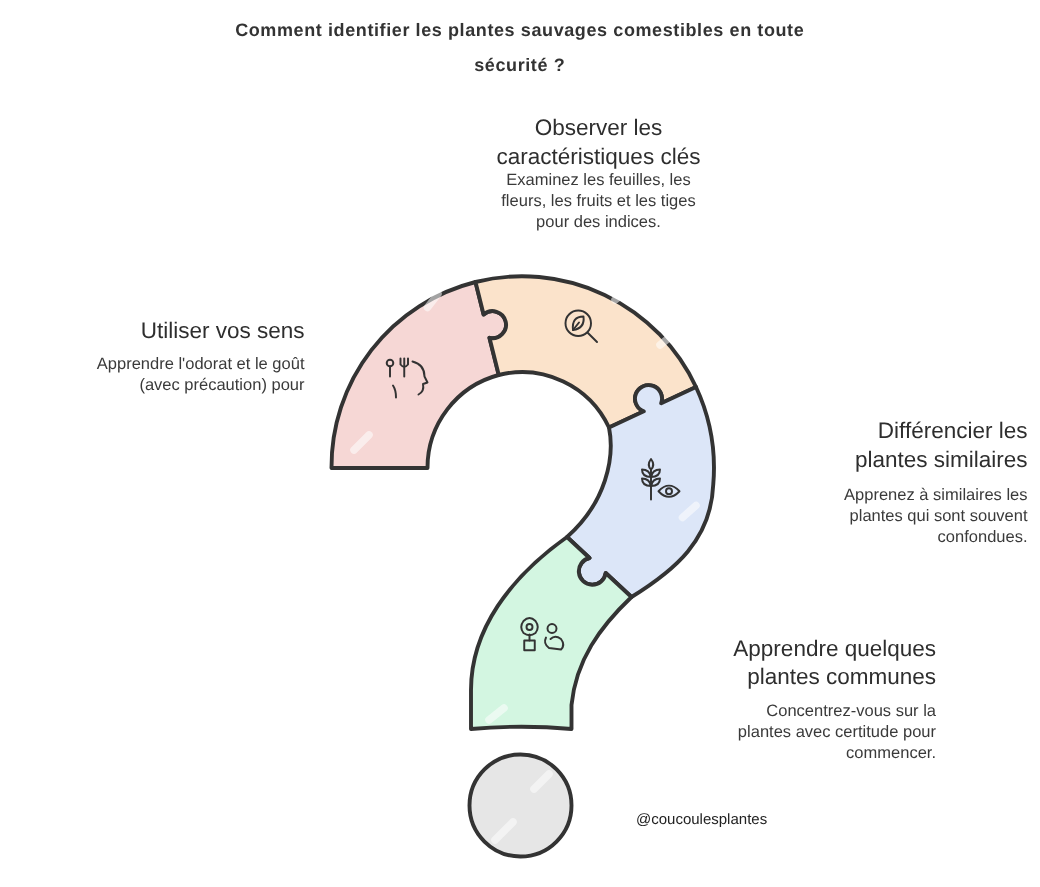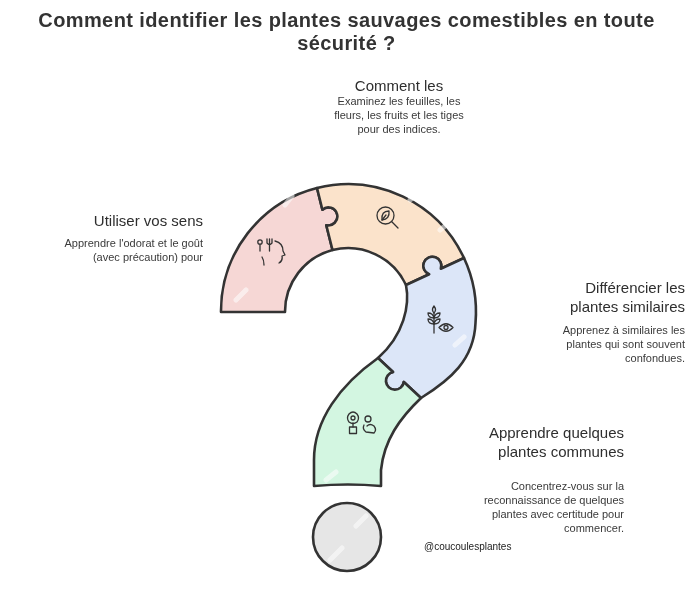--- a/index.html
+++ b/index.html
@@ -3,39 +3,39 @@
   <meta charset="utf-8">
   <style>
     html, body { margin: 0; padding: 0; }
     body {
       width: 693px; height: 591px; position: relative; overflow: hidden;
       background: #ffffff; color: #333333;
       font-family: "Liberation Sans", sans-serif;
     }
     .title {
       position: absolute; left: 0; top: 9px; width: 693px;
-      text-align: center; font-weight: bold; font-size: 20px; line-height: 23px;
+      text-align: center; font-weight: bold; font-size: 12px; line-height: 23px;
       letter-spacing: 0.4px; color: #333333;
     }
     .title span { display: block; }
     .block { position: absolute; }
     .block .h { font-size: 15px; line-height: 19px; color: #2e2e2e; }
     .block .d { font-size: 11px; line-height: 13.8px; color: #3a3a3a; }
     .block span { display: block; white-space: nowrap; }
     .center { text-align: center; }
     .right { text-align: right; }
     .left { text-align: right; }
     #b-observe { left: 299px; top: 76px; width: 200px; }
     #b-observe .d { }
     #b-senses { left: 23px; top: 211px; width: 180px; }
     #b-senses .d { margin-top: 7px; }
     #b-diff { left: 500px; top: 278px; width: 185px; }
     #b-diff .d { margin-top: 8px; }
     #b-learn { left: 424px; top: 423px; width: 200px; }
-    #b-learn .d { margin-top: 18px; line-height: 14px; }
+    #b-learn .d { margin-top: 6px; line-height: 14px; }
     .handle { position: absolute; left: 424px; top: 538px; font-size: 10px; line-height: 17px; color: #222; }
     svg.diagram { position: absolute; left: 0; top: 0; }
     .piece { stroke: #333333; stroke-width: 2.6; stroke-linejoin: round; }
     .ic { fill: none; stroke: #333333; stroke-width: 1.3; stroke-linecap: round; stroke-linejoin: round; }
     .tex { stroke: #ffffff; stroke-width: 5; stroke-linecap: round; opacity: 0.55; }
   </style>
 </head>
 <body>
 
 <div class="title">
@@ -105,21 +105,22 @@
     <path d="M 349 414 Q 353 410 357 414 Q 360 418 357 422 Q 353 425 349 422 Q 346 418 349 414 Z"></path>
     <line x1="353" y1="423" x2="353" y2="427"></line>
     <rect x="349.5" y="427" width="7" height="6.5"></rect>
     <circle cx="368" cy="419" r="3"></circle>
     <path d="M 364 425 Q 362 429 366 432 L 374 433 Q 377 430 374 426 Q 370 423 367 426"></path>
   </g>
 </svg>
 
 <div class="block center" id="b-observe">
   <div class="h">
-    <span>Comment les</span>
+    <span>Observer les</span>
+    <span>caractéristiques clés</span>
   </div>
   <div class="d">
     <span>Examinez les feuilles, les</span>
     <span>fleurs, les fruits et les tiges</span>
     <span>pour des indices.</span>
   </div>
 </div>
 
 <div class="block right" id="b-senses">
   <div class="h">
@@ -143,19 +144,18 @@
   </div>
 </div>
 
 <div class="block left" id="b-learn">
   <div class="h">
     <span>Apprendre quelques</span>
     <span>plantes communes</span>
   </div>
   <div class="d">
     <span>Concentrez-vous sur la</span>
-    <span>reconnaissance de quelques</span>
     <span>plantes avec certitude pour</span>
     <span>commencer.</span>
   </div>
 </div>
 
 <div class="handle">@coucoulesplantes</div>
 
 </body></html>

